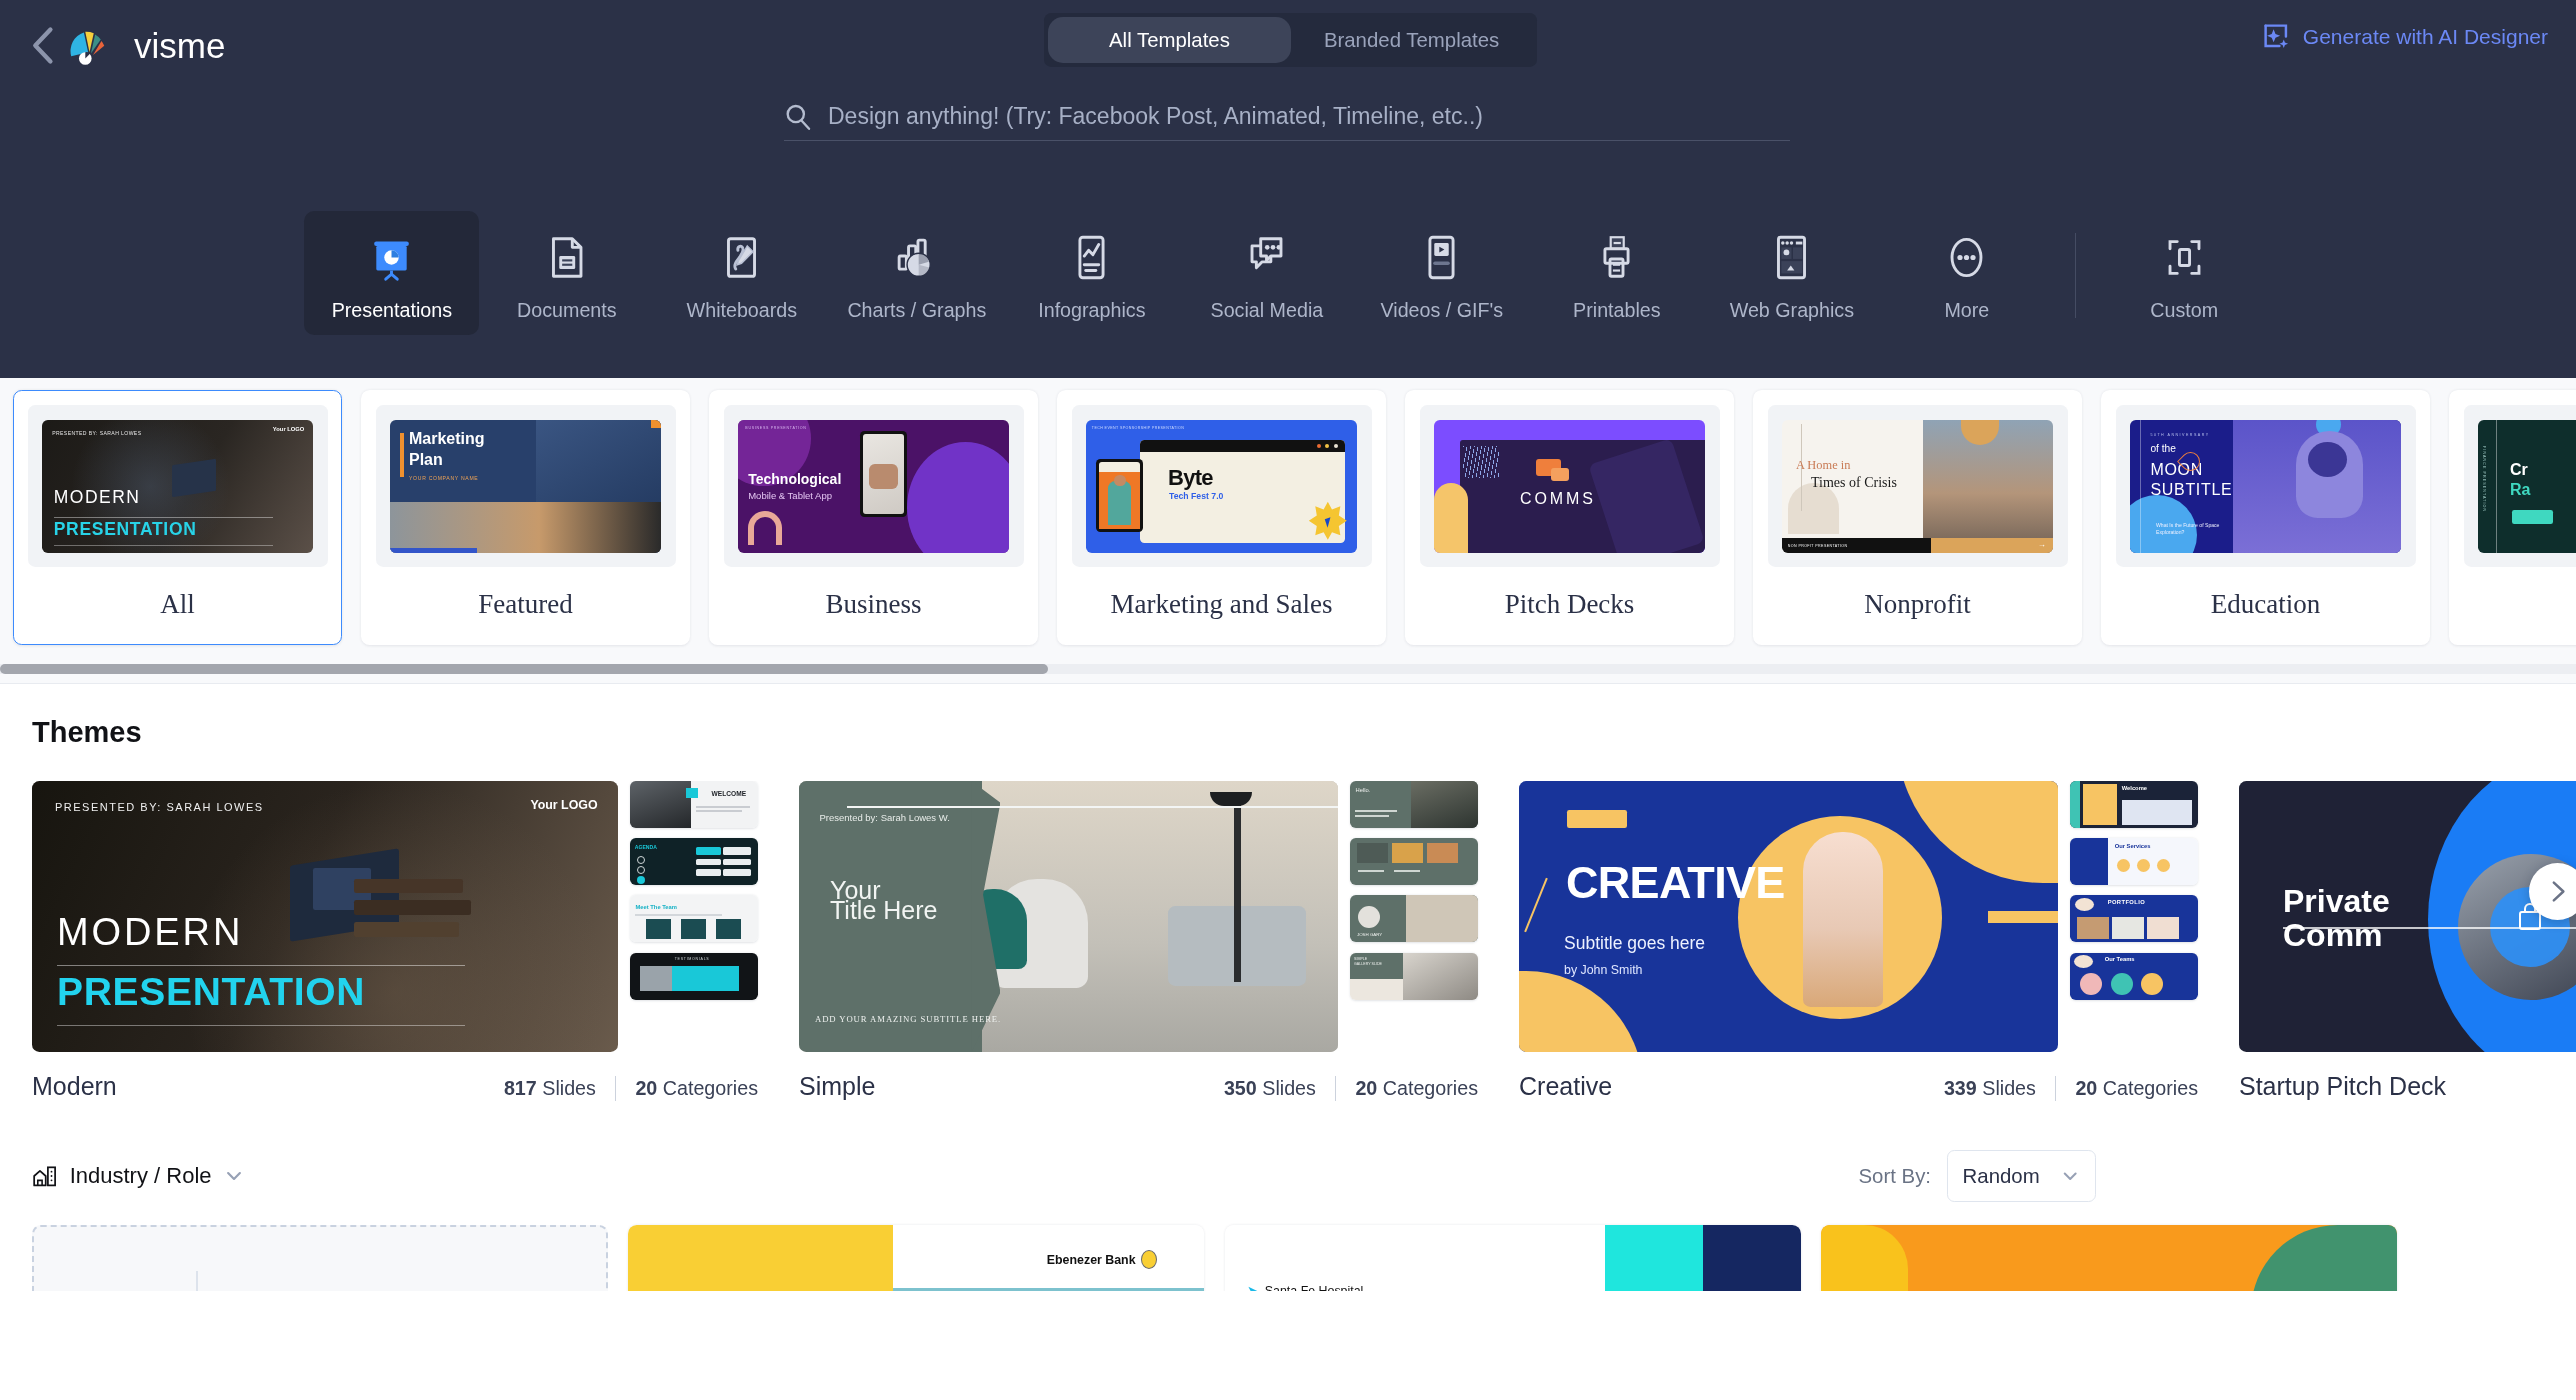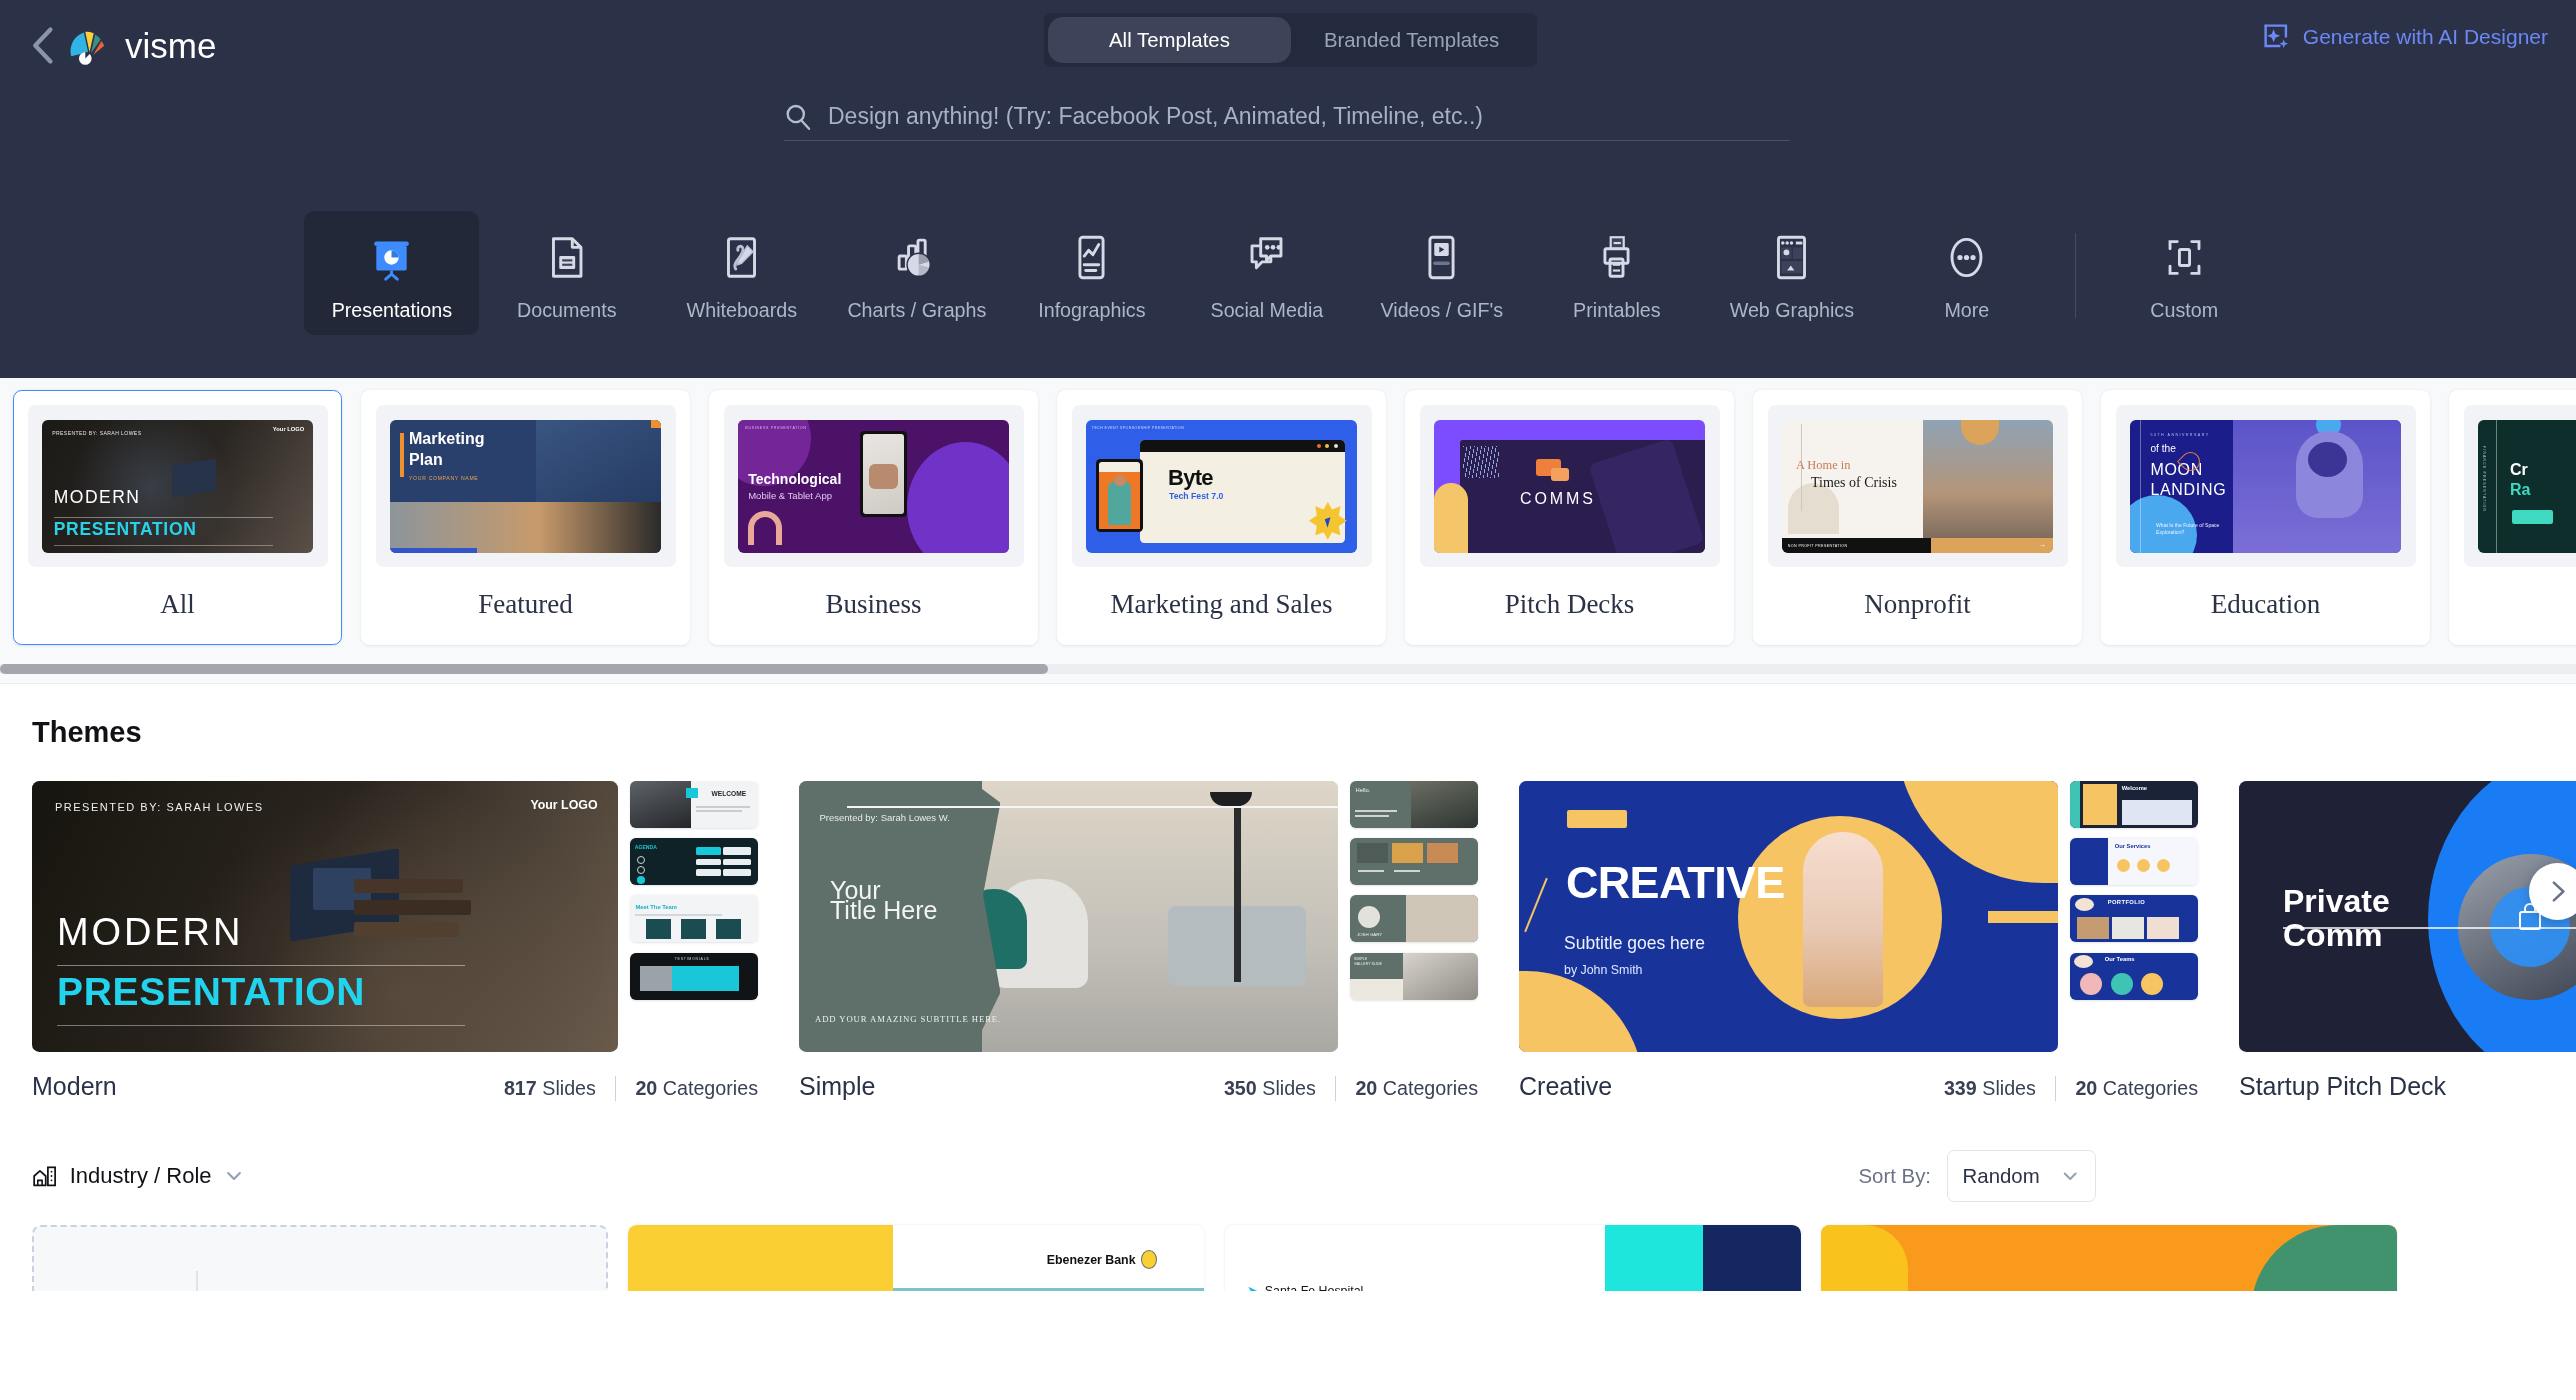--- a/index.html
+++ b/index.html
@@ -24,21 +24,21 @@
   .back-arrow {
     position: absolute;
     left: 20.4px; top: 23px;
     width: 45px; height: 45px;
     display: flex; align-items: center; justify-content: center;
     cursor: pointer;
   }
   .logo-wrap {
     position: absolute;
     left: 67px; top: 19px;
-    display: flex; align-items: center; gap: 13px;
+    display: flex; align-items: center; gap: 22px;
     height: 54px;
   }
   .logo-mark { width: 45px; height: 45px; }
   .logo-text {
     color: #ffffff;
     font-size: 35px;
     letter-spacing: 0px;
     font-weight: 400;
   }
 
@@ -631,21 +631,21 @@
           <div class="fill" style="background:#1b1d8a;"></div>
           <div style="position:absolute;right:0;top:0;width:62%;height:100%;background:linear-gradient(180deg,#5b54c9,#7b6fd6);"></div>
           <div style="position:absolute;right:22%;top:-7.3px;width:25px;height:25px;border-radius:50%;background:#4aa8ef;"></div>
           <div style="position:absolute;right:14%;top:11.7px;width:67px;height:87px;border-radius:34px 34px 22px 22px;background:#8d86dd;"></div>
           <div style="position:absolute;right:20%;top:22px;width:39px;height:35px;border-radius:50%;background:#3b3695;"></div>
           <div style="position:absolute;left:-13px;bottom:-22px;width:80px;height:80px;border-radius:50%;background:#4aa8ef;"></div>
           <div style="position:absolute;left:10.2px;top:0;width:0.7px;height:133px;background:rgba(255,255,255,.35);"></div>
           <div style="position:absolute;left:20.4px;top:13px;font-size:3.6px;color:#b9c2ee;letter-spacing:1.5px;">50TH ANNIVERSARY</div>
           <div style="position:absolute;left:20.4px;top:23px;font-size:10.2px;color:#fff;">of the</div>
           <div style="position:absolute;left:20.4px;top:41px;font-size:16px;color:#fff;letter-spacing:0.7px;">MOON</div>
-          <div style="position:absolute;left:20.4px;top:61px;font-size:16px;color:#fff;letter-spacing:0.7px;">LANDING</div>
+          <div style="position:absolute;left:20.4px;top:61px;font-size:16px;color:#fff;letter-spacing:0.7px;">SUBTITLE</div>
           <div style="position:absolute;left:26px;bottom:16px;width:79px;font-size:5.1px;color:#eef0ff;line-height:1.5;">What Is the Future of Space Exploration?</div>
           <div style="position:absolute;left:51px;top:32px;width:19px;height:19px;border:1.5px solid #ef7f3c;border-radius:50% 50% 50% 0;transform:rotate(45deg);"></div>
         </div>
       </div>
       <div class="cat-card-label">Education</div>
     </div>
 
     <div class="cat-card">
       <div class="cat-thumb-frame">
         <div class="cat-thumb">

